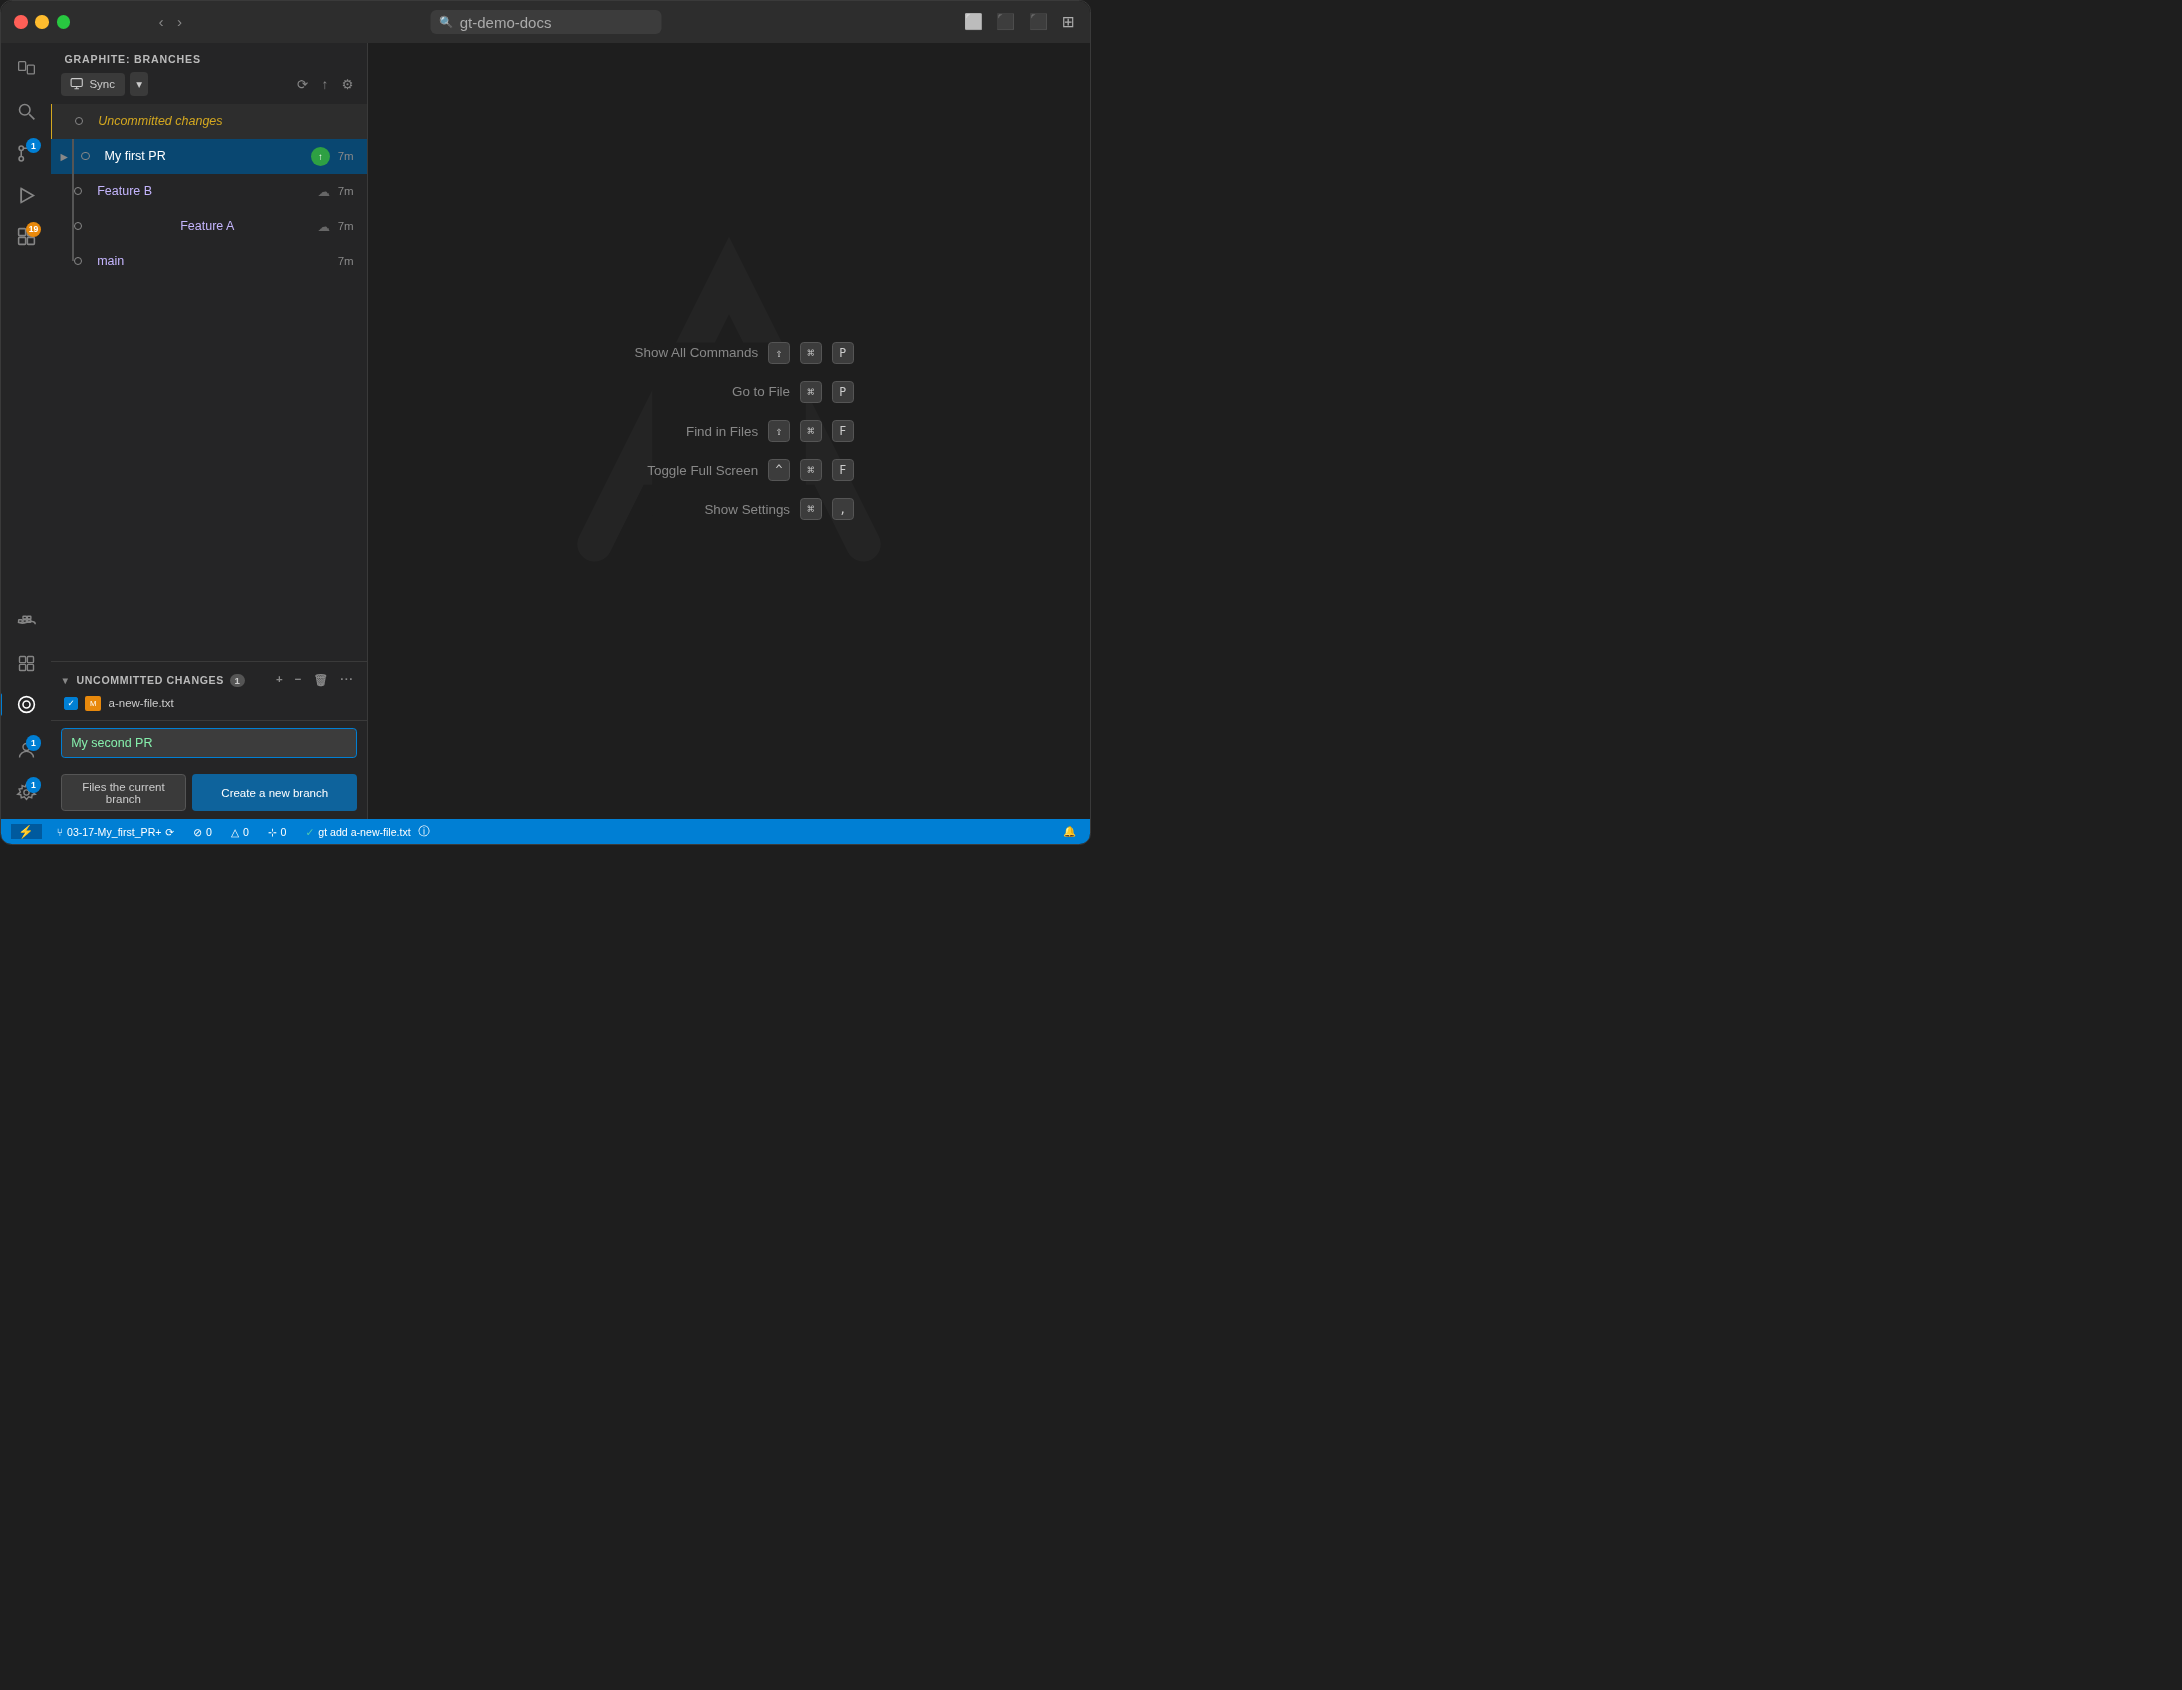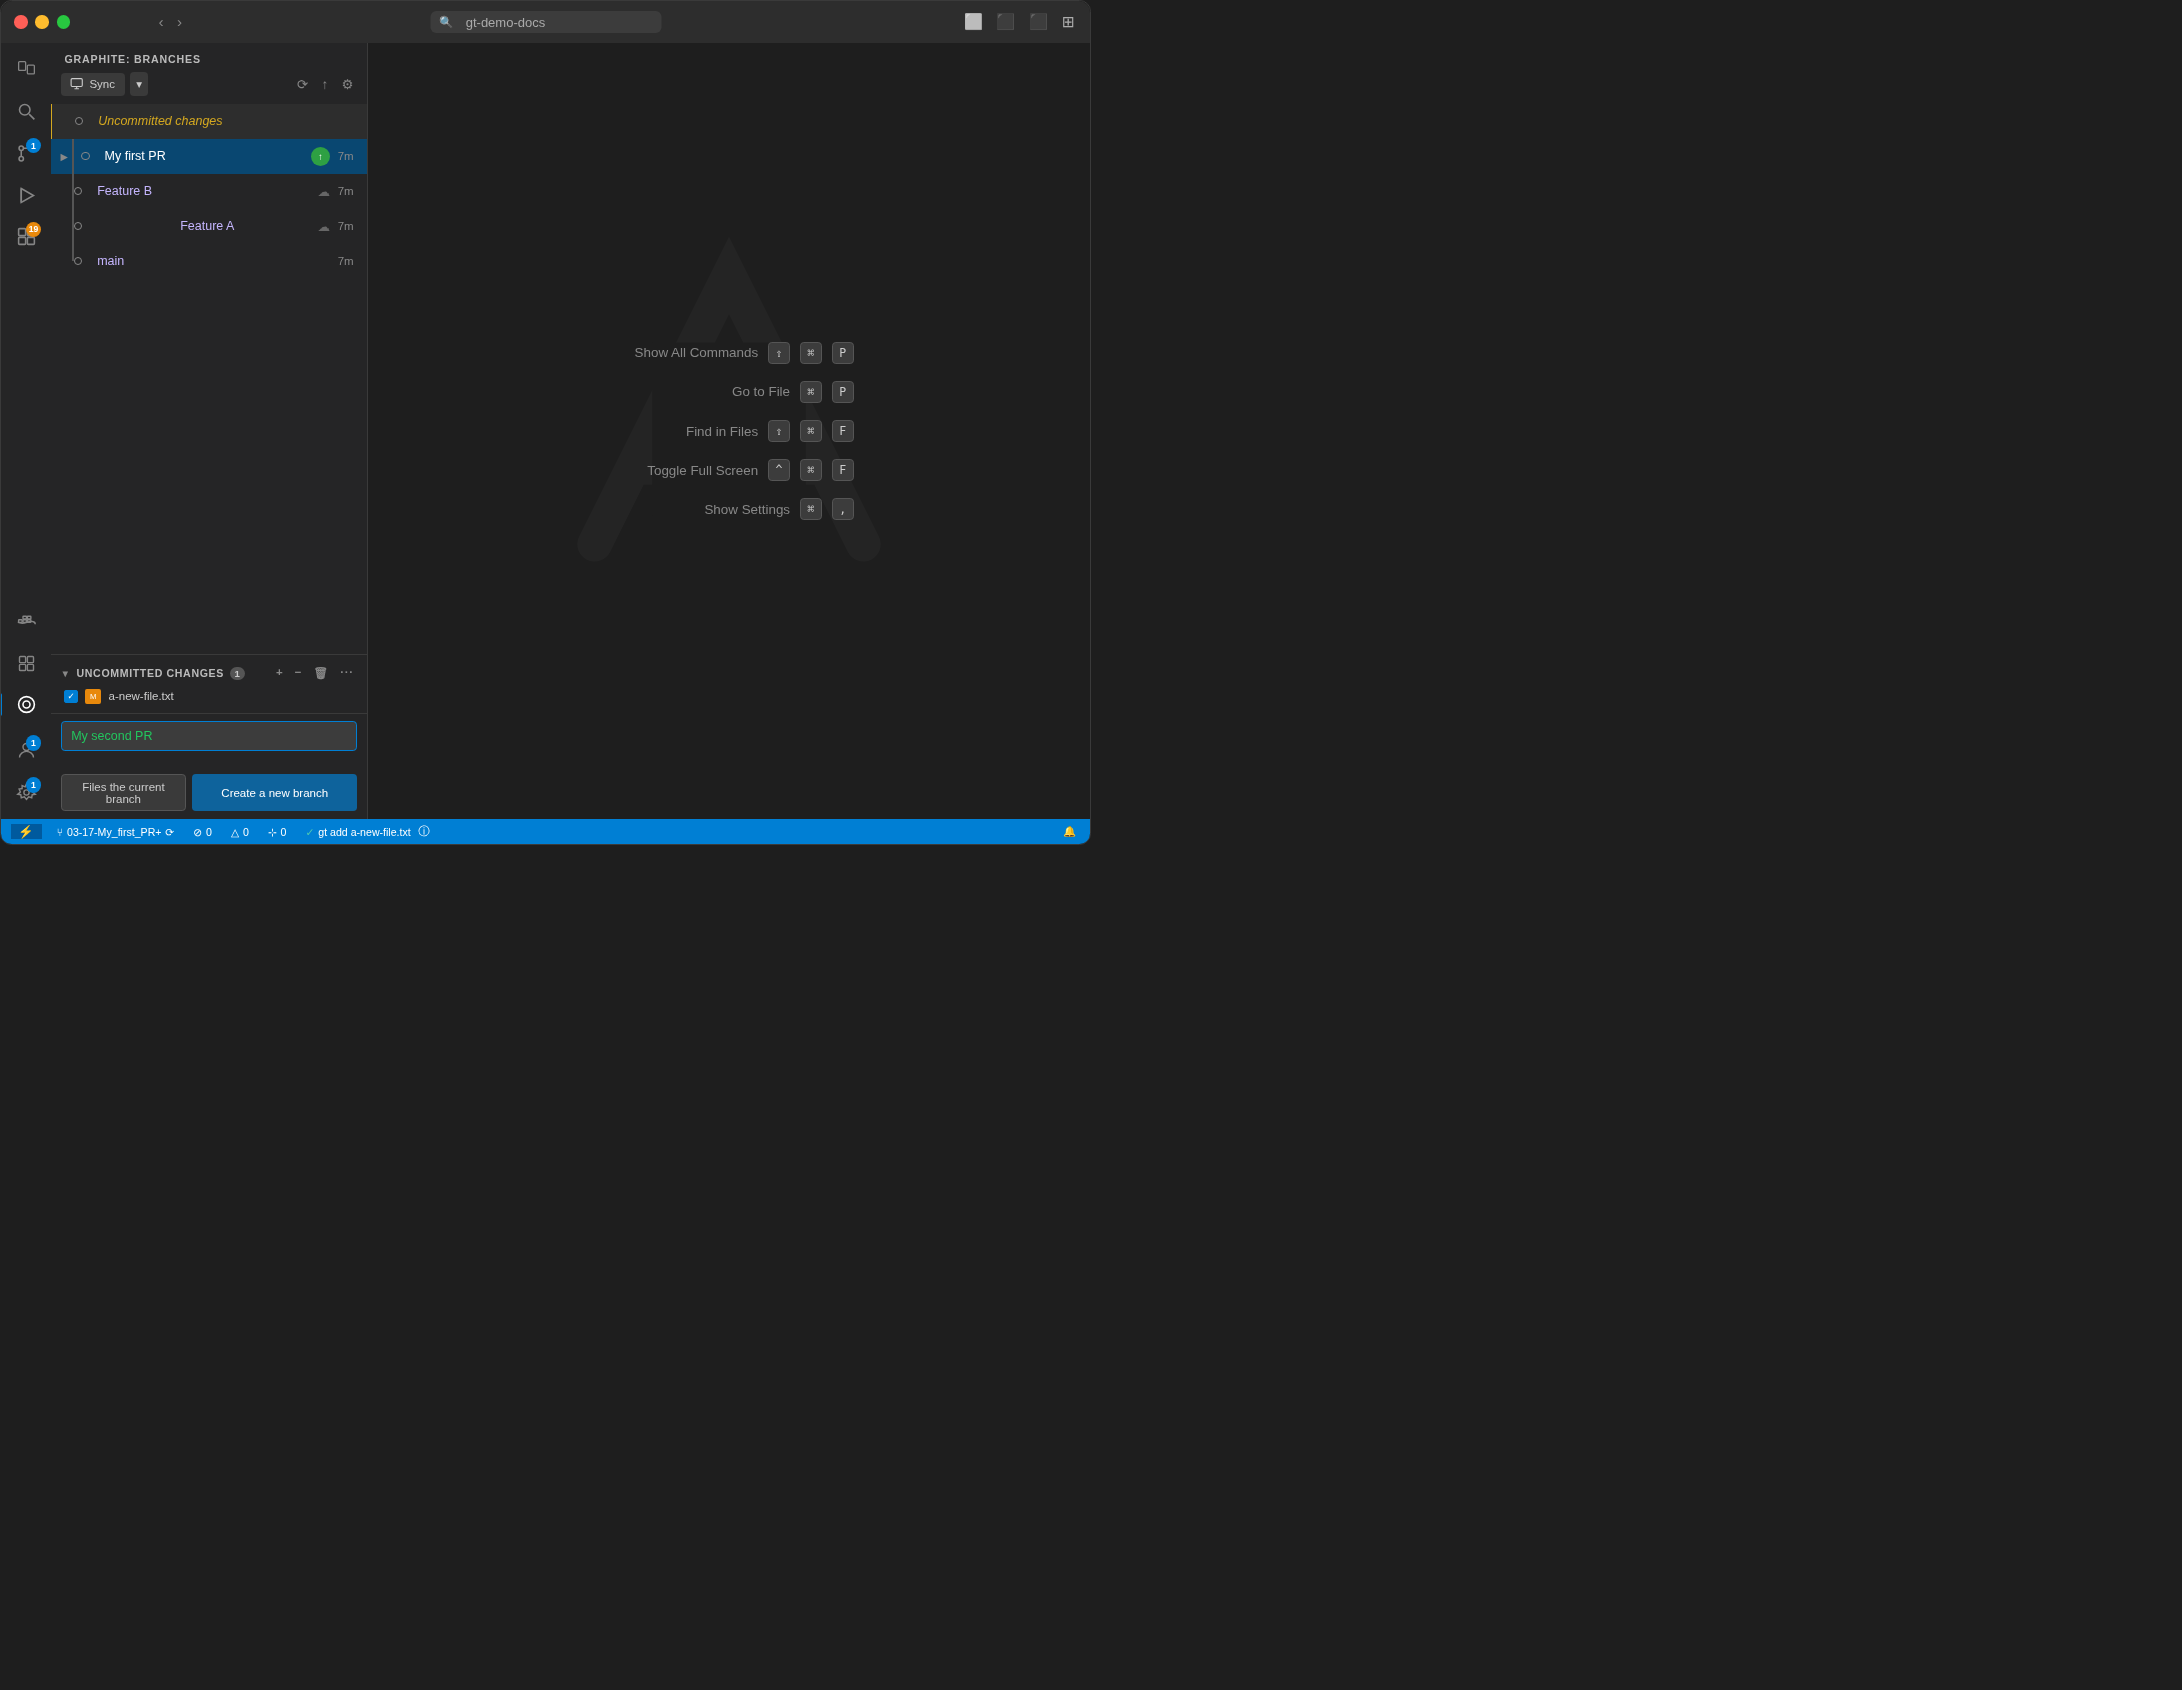--- a/index.html
+++ b/index.html
@@ -43,23 +43,22 @@
       border-radius: 5.8px;
       padding: 3.8px 9.6px;
       gap: 5.8px;
       width: 231px;
     }
     .titlebar-search input {
       background: transparent;
       border: none;
       outline: none;
       color: #ccc;
-      font-size: 13px;
+      font-size: 15px;
       width: 173px;
-      margin-left: 6px;
     }
     .titlebar-icons {
       position: absolute;
       right: 13.4px;
       display: flex;
       gap: 9.6px;
       align-items: center;
     }
     .titlebar-icon-btn {
       color: #ccc;
@@ -321,25 +320,25 @@
     .bottom-input-area {
       border-top: 1px solid #3a3a3a;
       padding: 7.7px 9.6px;
       background: #252526;
     }
     .commit-input {
       width: 100%;
       background: #3c3c3c;
       border: 1px solid #007fd4;
       border-radius: 3.8px;
-      color: #22c55e;
+      color: #86efac;
       font-size: 12.5px;
       padding: 6.7px 9.6px;
       outline: none;
-      margin-bottom: 23px;
+      margin-bottom: 16px;
     }
     .commit-buttons {
       display: flex;
       gap: 5.8px;
     }
     .btn-modify {
       flex: 1;
       background: #3a3a3a;
       border: 1px solid #555;
       border-radius: 3.8px;

